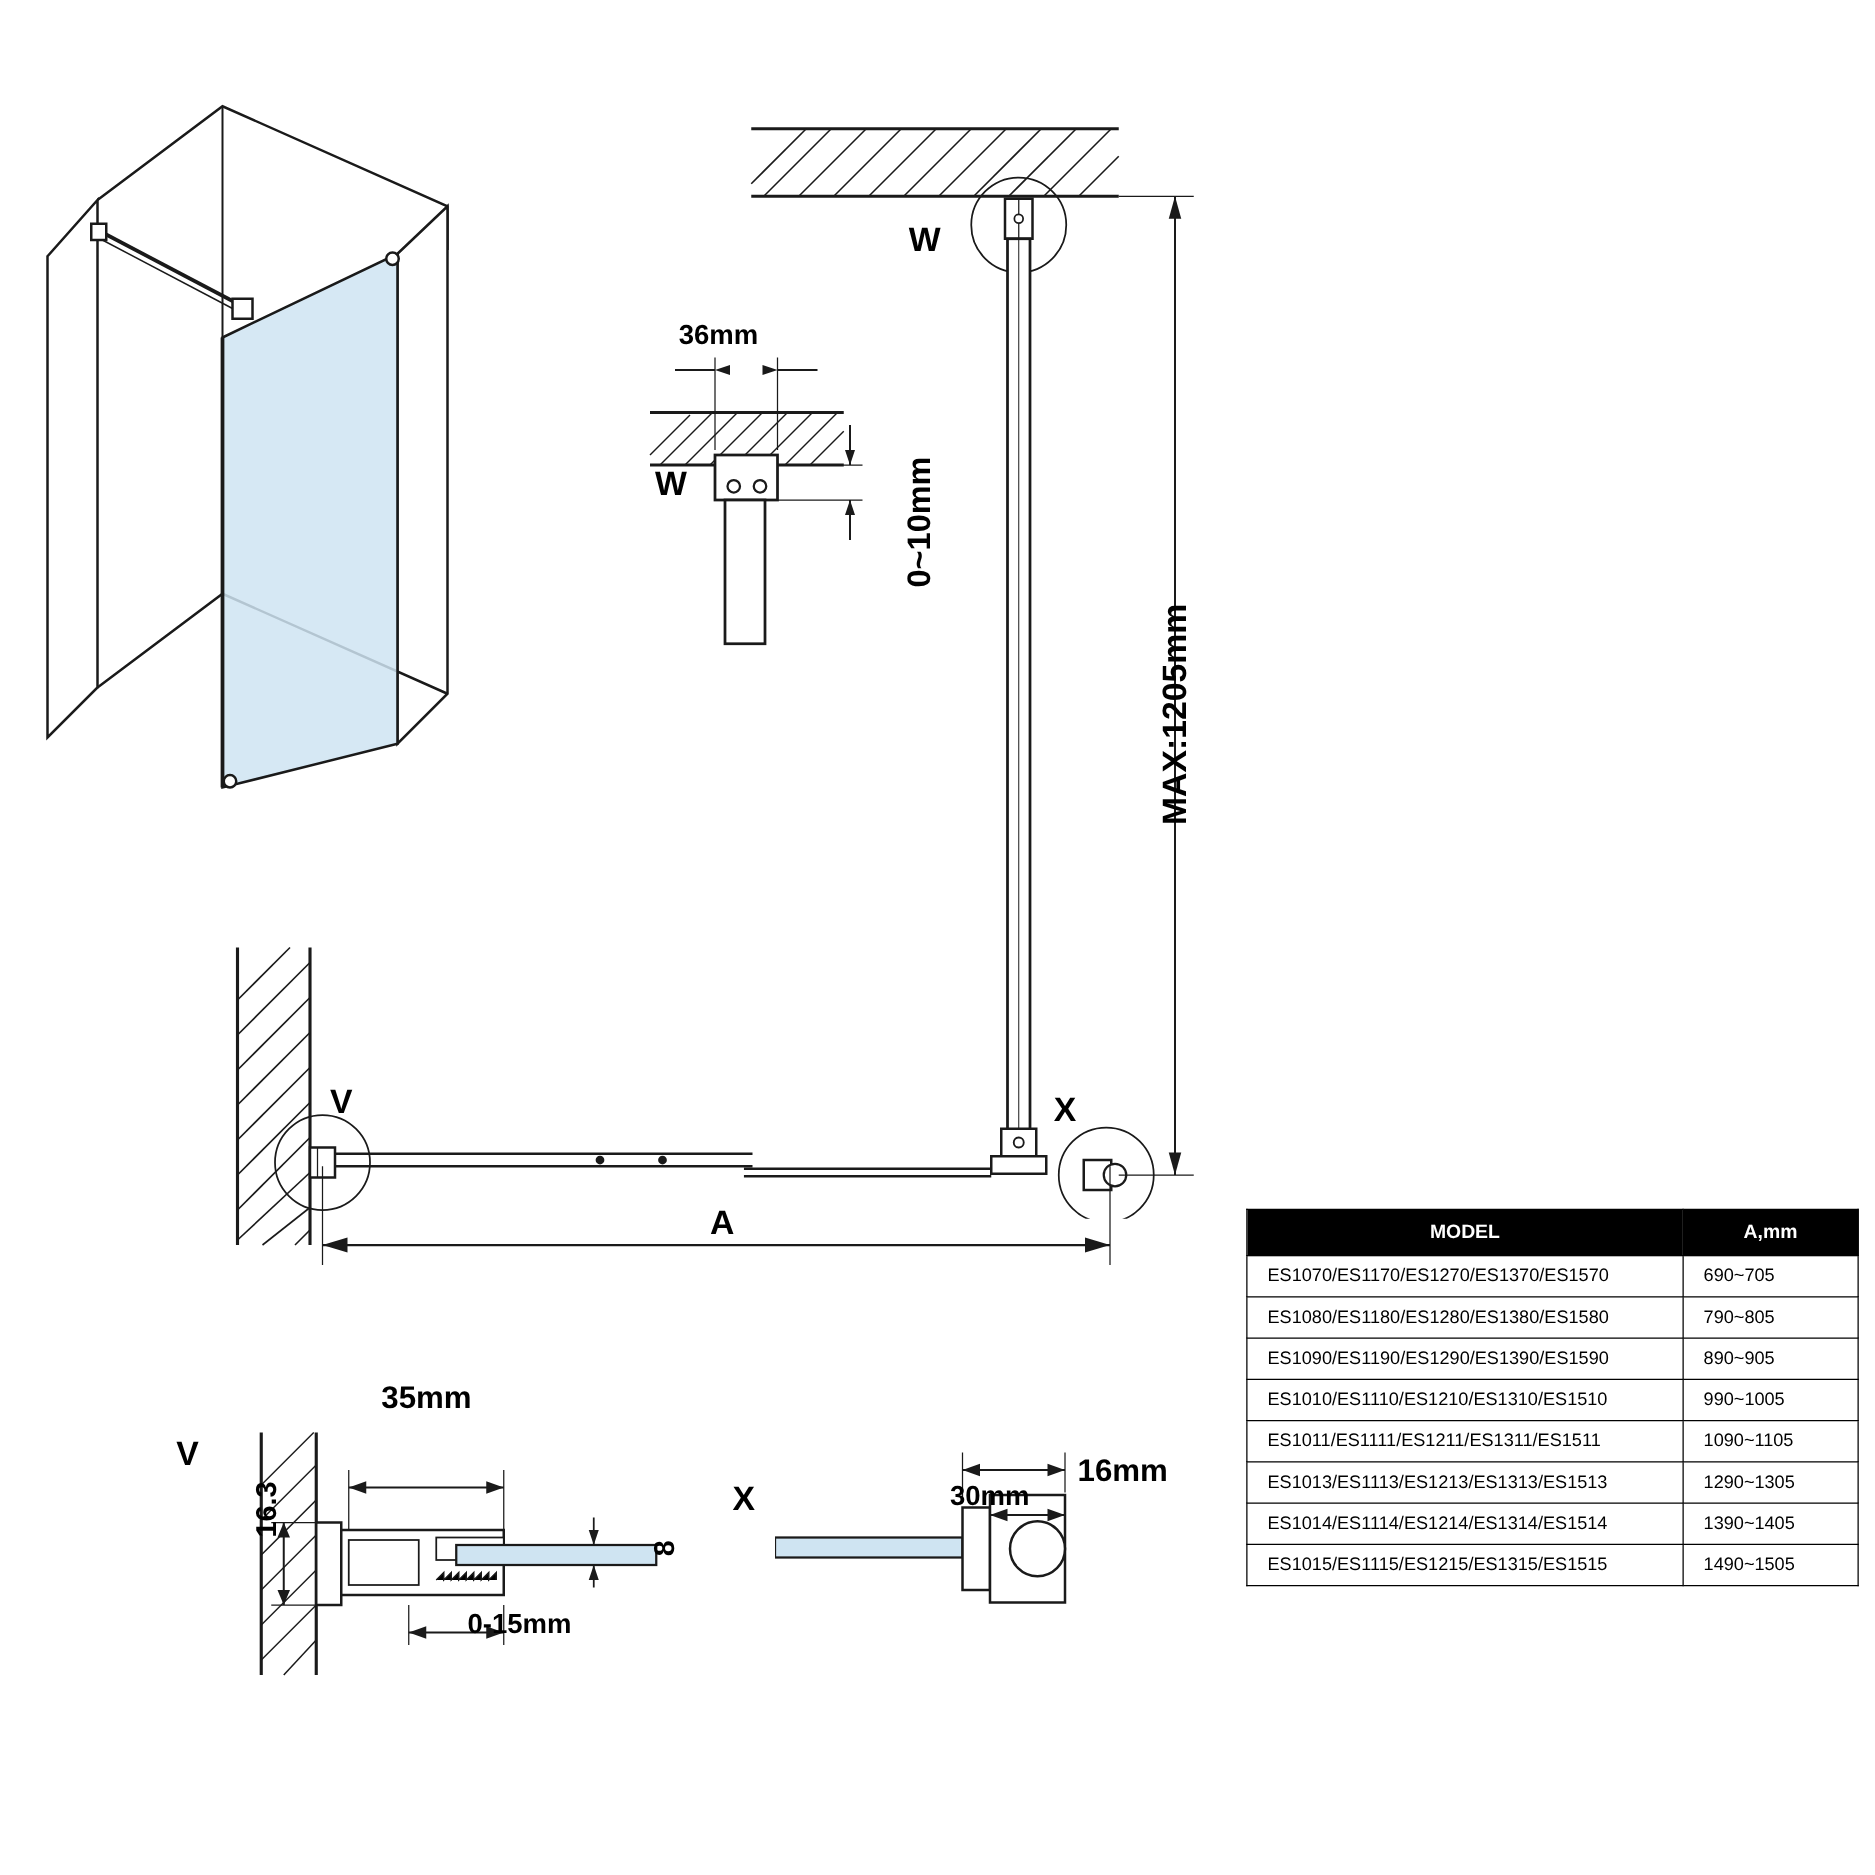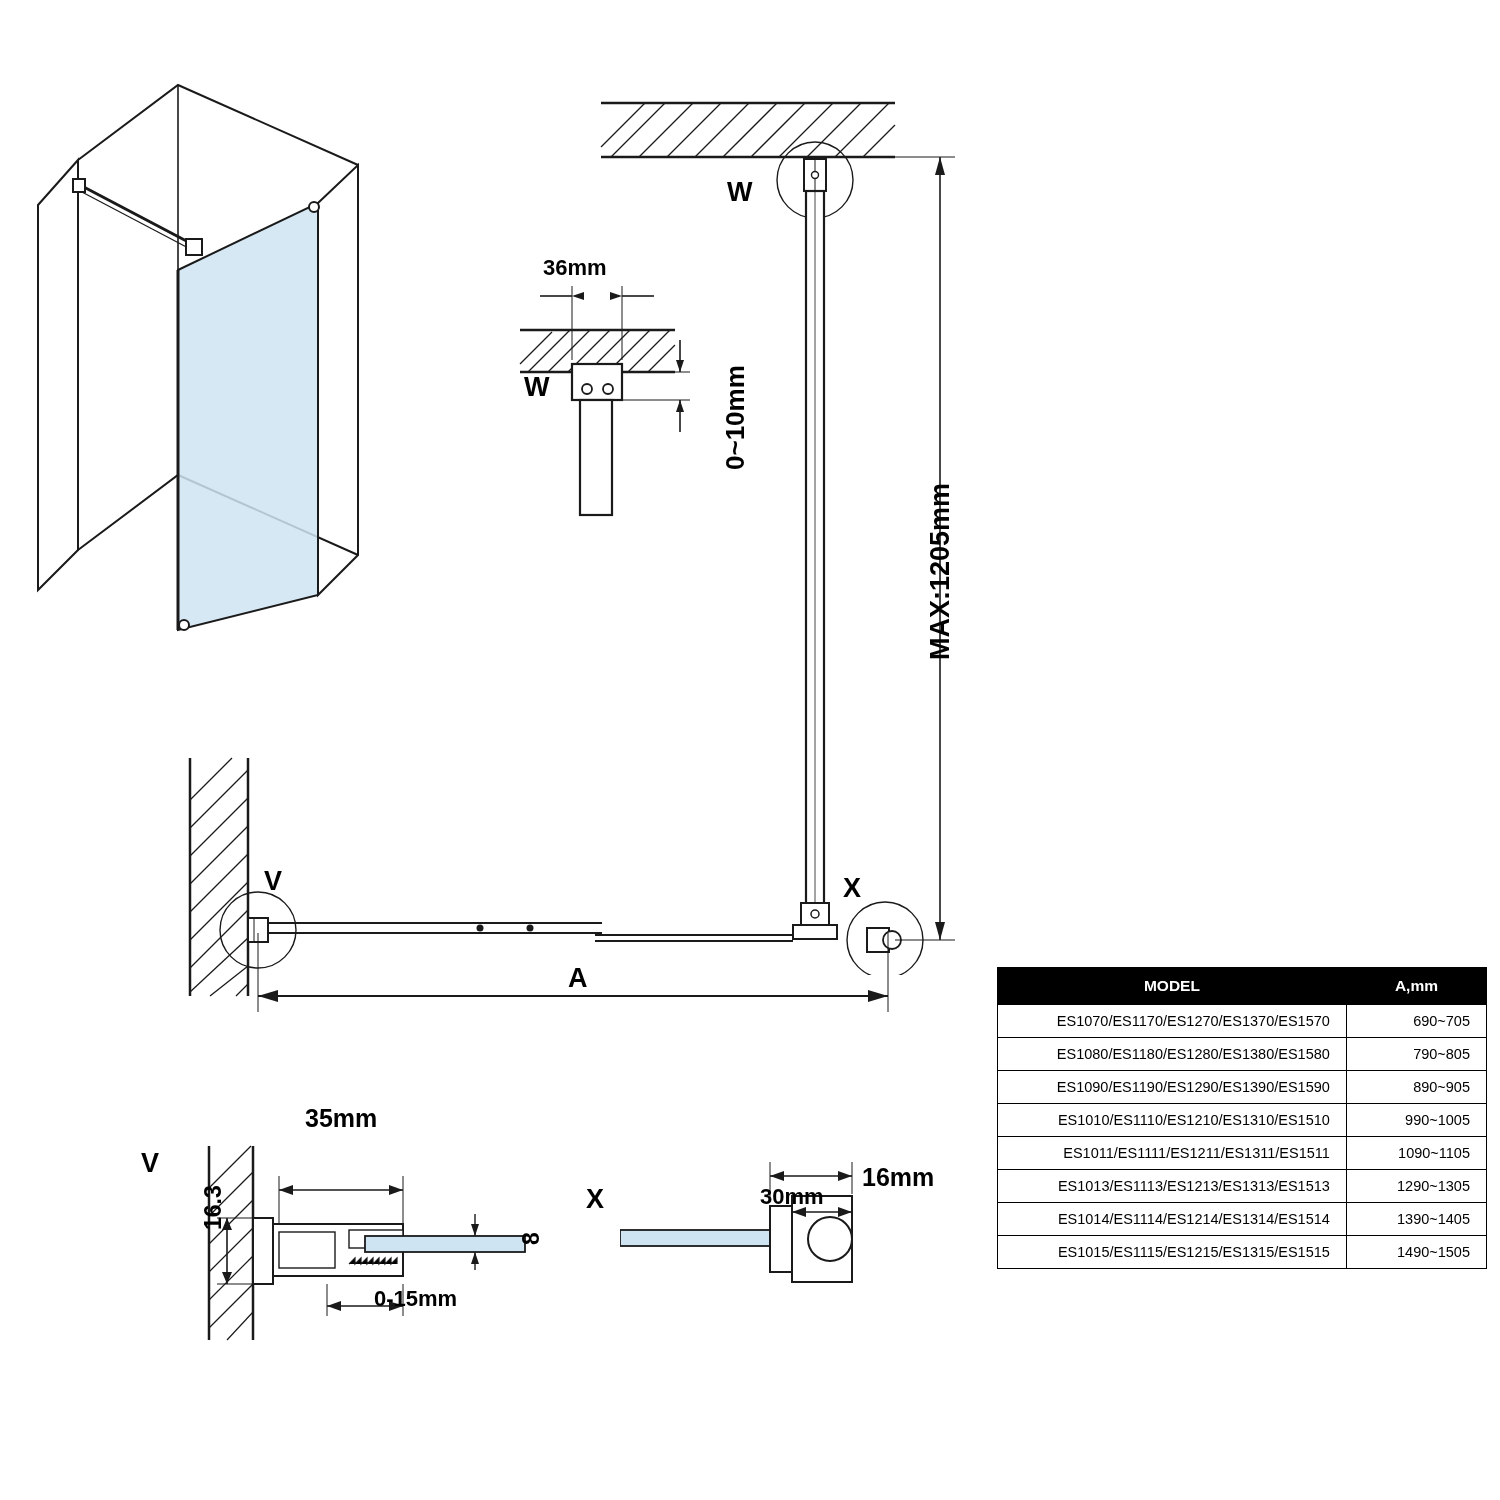--- a/index.html
+++ b/index.html
@@ -43,21 +43,21 @@
     color: #ffffff;
     font-weight: bold;
     font-size: 15.5px;
     padding: 9px 4px;
     border: 1px solid #000000;
     text-align: center;
   }
   #spec-table td {
     border: 1px solid #000000;
     padding: 8px 16px;
-    text-align: right;
+    text-align: left;
     color: #000000;
     background: #ffffff;
   }
   #spec-table td.model { width: 352px; }
   #spec-table td.dim { width: 136px; }
 </style>
 </head>
 <body>
 
 <div id="sheet">

